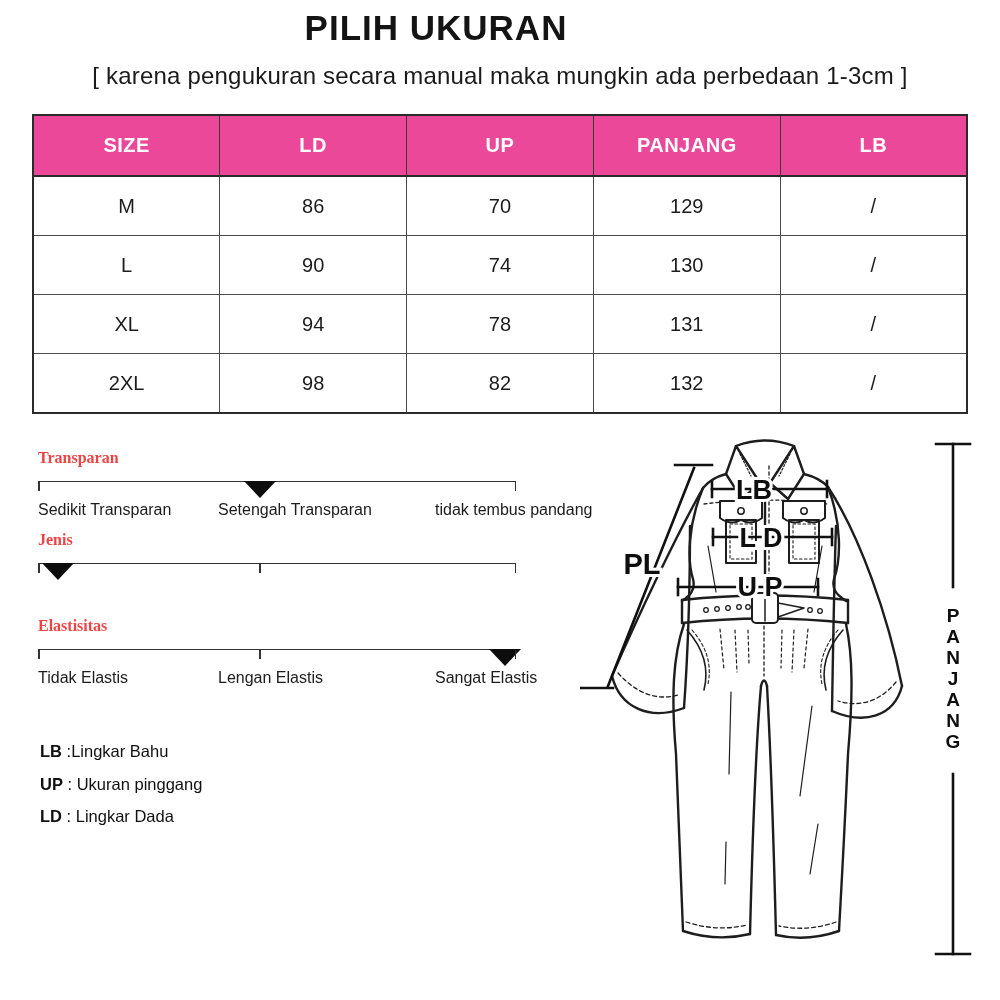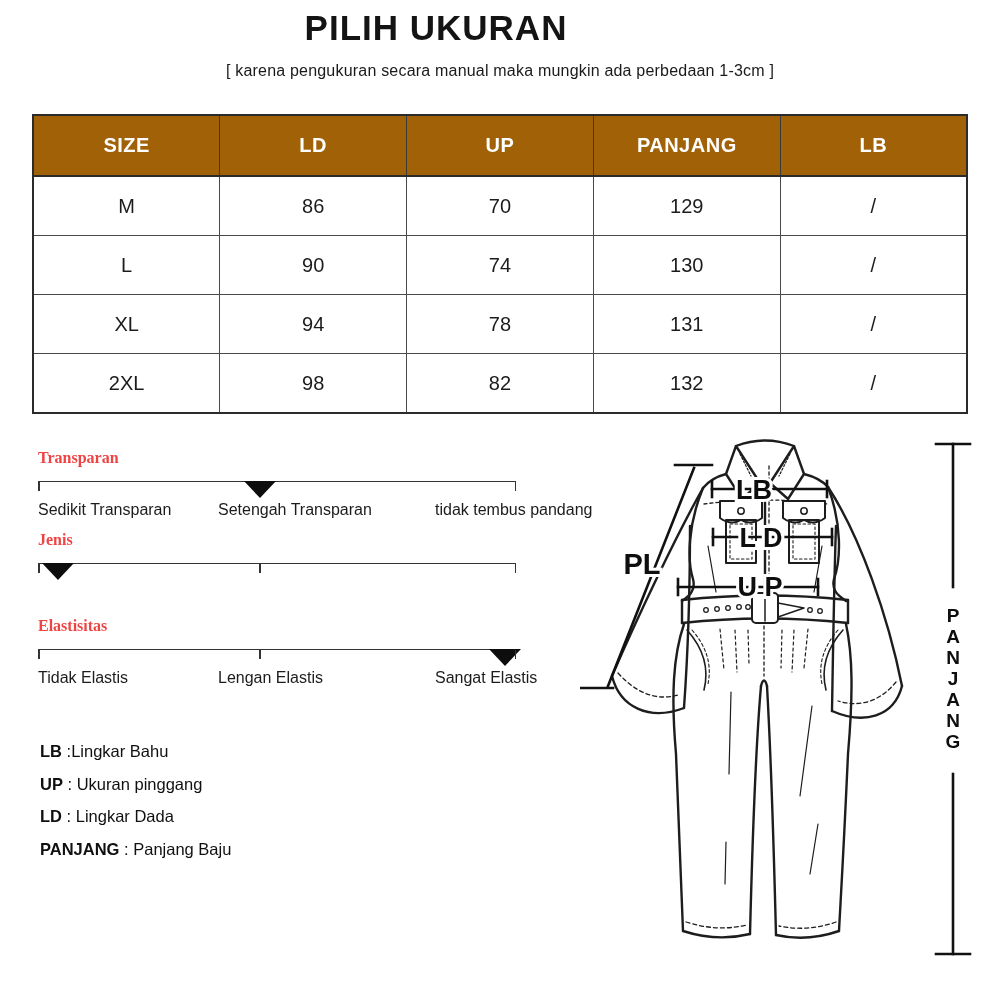--- a/index.html
+++ b/index.html
@@ -7,29 +7,29 @@
     width:1000px;height:1000px;position:relative;background:#ffffff;
     font-family:"Liberation Sans","DejaVu Sans",sans-serif;color:#141414;
     overflow:hidden;
   }
   .page-title{
     position:absolute;top:8px;left:0;width:872px;text-align:center;
     font-size:35px;font-weight:bold;letter-spacing:1px;color:#141414;
   }
   .page-subtitle{
     position:absolute;top:62px;left:0;width:1000px;text-align:center;
-    font-size:16px;color:#1a1a1a;letter-spacing:0.2px;
+    font-size:24px;color:#1a1a1a;letter-spacing:0.2px;
   }
   
   table.size-table{
     position:absolute;left:32px;top:114px;width:936px;
     border-collapse:collapse;table-layout:fixed;border:2px solid #2b2b2b;
   }
   table.size-table th{
-    background:#a16207;color:#ffffff;font-size:20px;font-weight:bold;
+    background:#ec4899;color:#ffffff;font-size:20px;font-weight:bold;
     height:57px;border:1px solid #3a3a3a;border-bottom:2px solid #2b2b2b;
     letter-spacing:0.5px;text-align:center;
   }
   table.size-table td{
     font-size:20px;color:#1c1c1c;text-align:center;height:56px;
     border:1px solid #4a4a4a;background:#ffffff;
   }
   
   .scale{position:absolute;left:38px;width:610px;height:70px;}
   .scale-0{top:449px}.scale-1{top:531px}.scale-2{top:617px}
@@ -133,21 +133,20 @@
     <span class="p0">Tidak Elastis</span>
     <span class="p1">Lengan Elastis</span>
     <span class="p2">Sangat Elastis</span>
   </div>
 </div>
 
 <div class="legend">
   <div class="legend-item"><b>LB</b><span> :Lingkar Bahu</span></div>
   <div class="legend-item"><b>UP</b><span> : Ukuran pinggang</span></div>
   <div class="legend-item"><b>LD</b><span> : Lingkar Dada</span></div>
-  <div class="legend-item"><b>PANJANG</b><span> : Panjang Baju</span></div>
 </div>
 
 <svg class="garment" viewBox="0 0 400 562">
   <g stroke="#1d1d1d" fill="none" stroke-width="2.4" stroke-linecap="round" stroke-linejoin="round">
 
     <path d="M123,64 C96,112 58,192 32,252"></path>
     <path d="M32,252 C40,284 70,297 104,284"></path>
     <path d="M104,284 C108,228 110,160 110,102"></path>
     <path d="M38,249 Q66,280 98,271" stroke-width="1.3" stroke-dasharray="4 3"></path>
 

